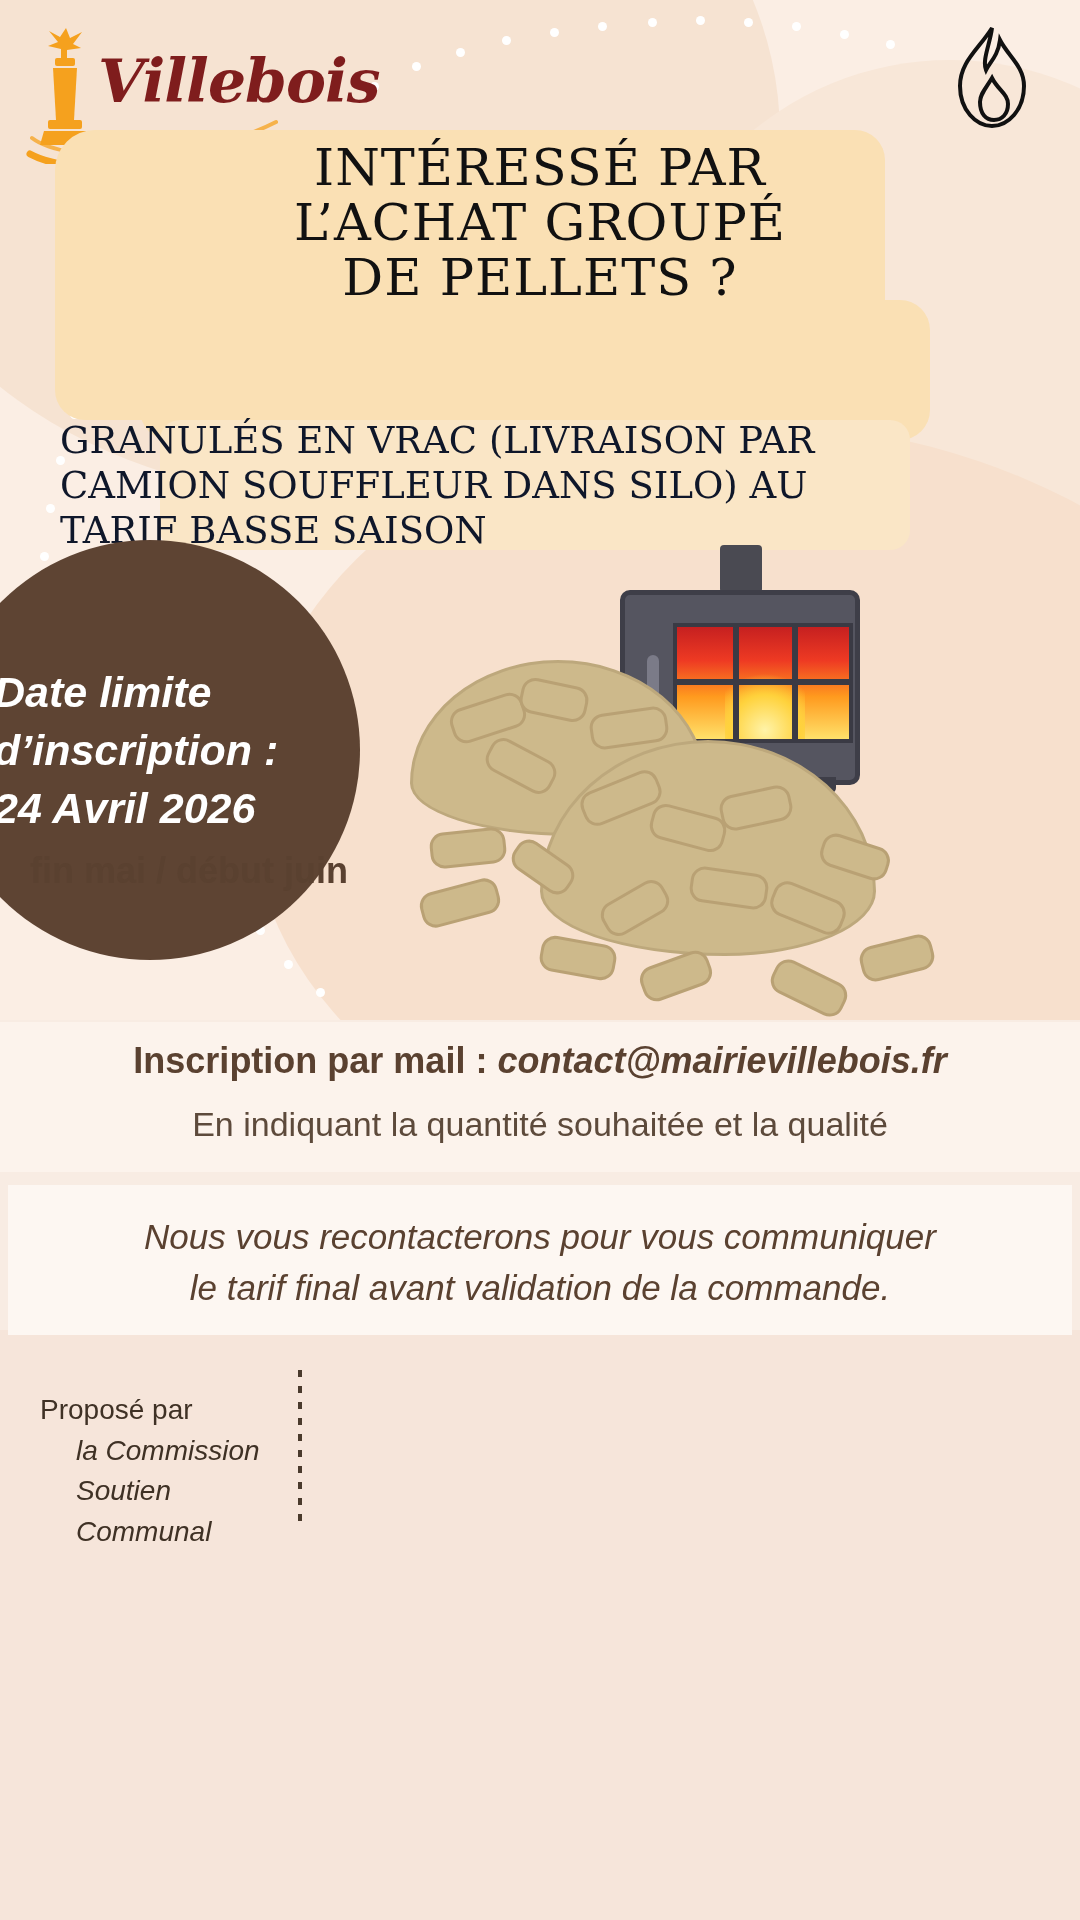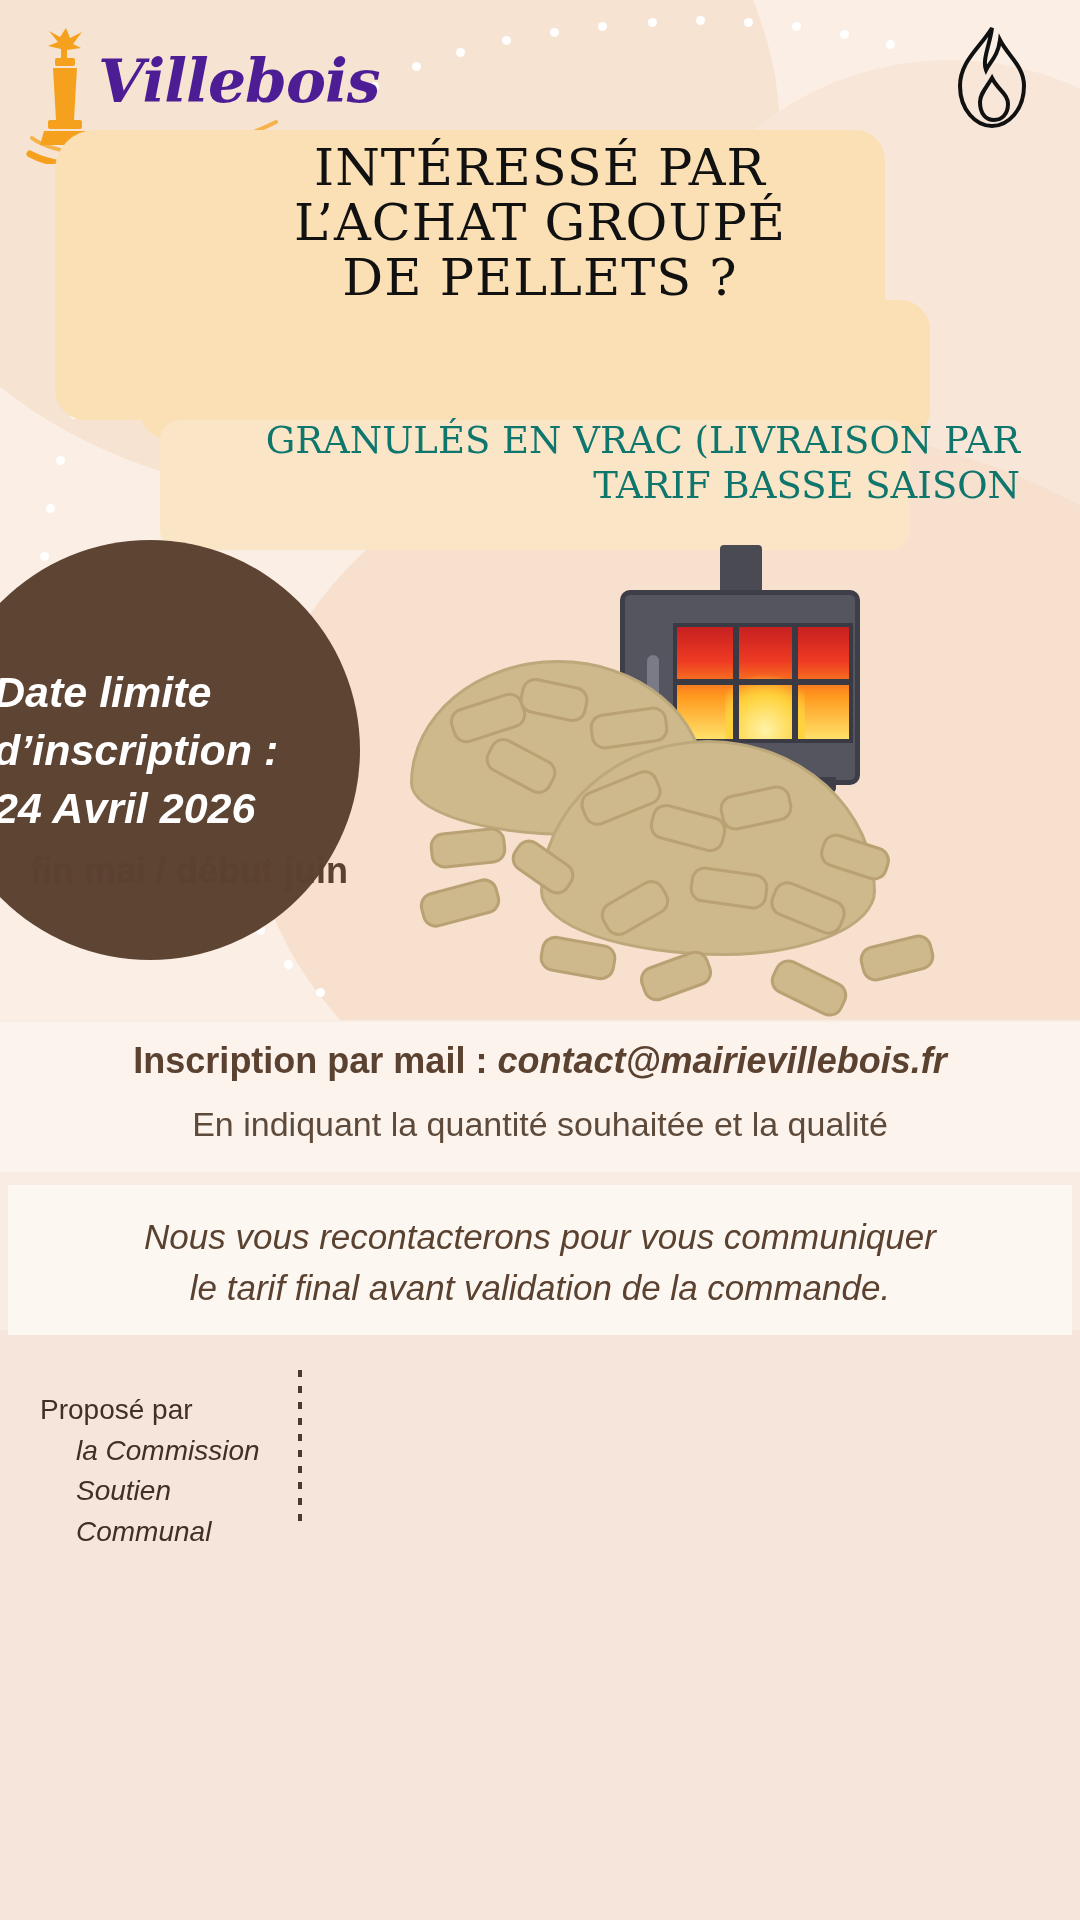--- a/index.html
+++ b/index.html
@@ -91,21 +91,21 @@
     height: 150px;
   }
   .logo-text {
     position: absolute;
     left: 84px;
     top: 32px;
     font-family: "DejaVu Serif", serif;
     font-style: italic;
     font-weight: 700;
     font-size: 60px;
-    color: #4c1d95;
+    color: #7f1d1d;
     letter-spacing: -1px;
   }
 
   
   .flame-icon {
     position: absolute;
     right: 38px;
     top: 22px;
     width: 100px;
     height: 110px;
@@ -151,25 +151,25 @@
     width: 750px;
     height: 130px;
     background: #fae6c6;
     border-radius: 20px;
   }
   .subhead {
     position: absolute;
     left: 60px;
     top: 418px;
     width: 960px;
-    text-align: right;
+    text-align: left;
     font-family: "DejaVu Serif", serif;
     font-size: 37px;
     line-height: 1.22;
-    color: #0f766e;
+    color: #0f172a;
   }
 
   
   .deadline {
     position: absolute;
     left: -60px;
     top: 540px;
     width: 420px;
     height: 420px;
     border-radius: 50%;
@@ -461,20 +461,21 @@
   <div class="headline-hl2"></div>
   <div class="headline">
     <div>INTÉRESSÉ PAR</div>
     <div>L’ACHAT GROUPÉ</div>
     <div>DE PELLETS ?</div>
   </div>
 
   <div class="sub-hl"></div>
   <div class="subhead">
     <div>GRANULÉS EN VRAC (LIVRAISON PAR</div>
+    <div>CAMION SOUFFLEUR DANS SILO) AU</div>
     <div>TARIF BASSE SAISON</div>
   </div>
 
   <div class="stove">
     <div class="stove-pipe"></div>
     <div class="stove-body">
       <div class="stove-handle"></div>
       <div class="stove-window">
         <div class="fire1"></div>
         <div class="fire2"></div>

